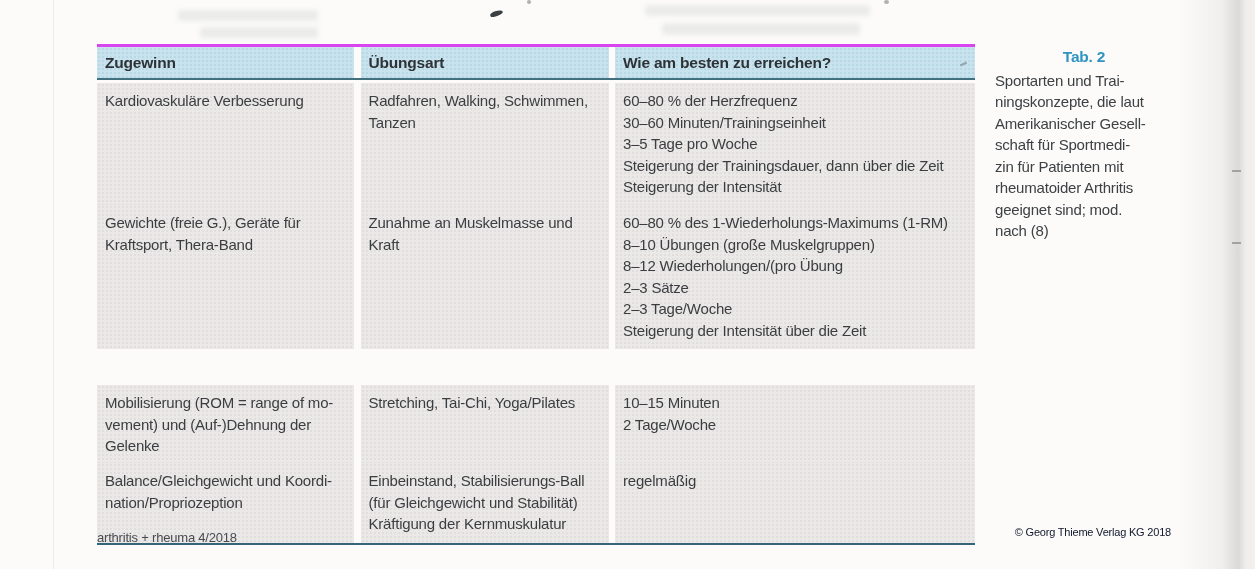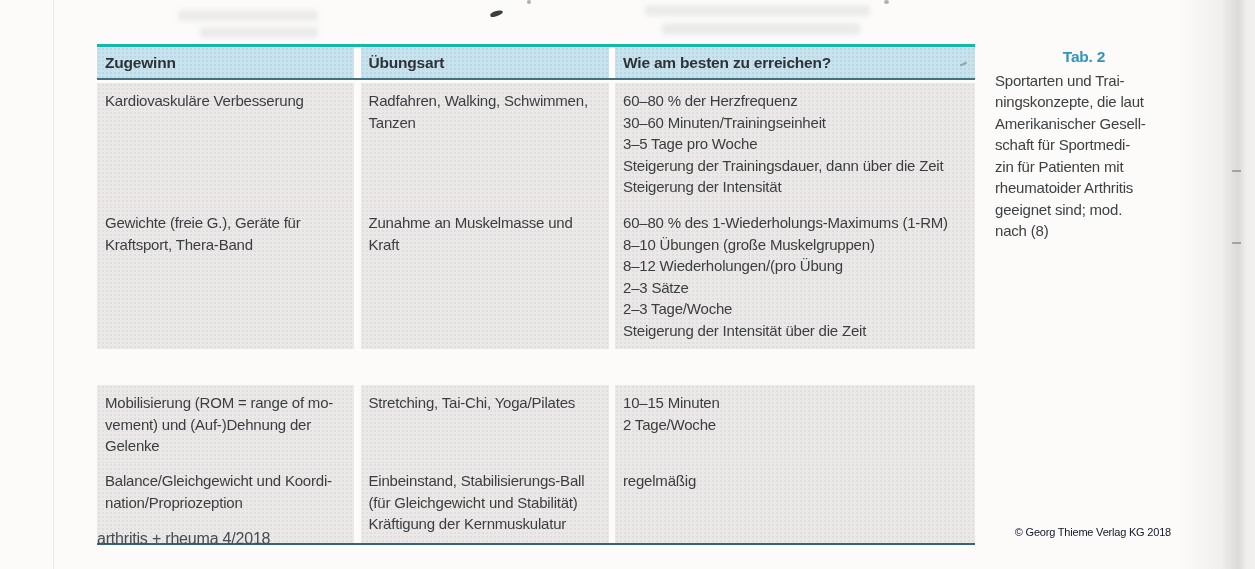--- a/index.html
+++ b/index.html
@@ -48,21 +48,21 @@
   }
   
   .tab{
     position:absolute;left:97px;top:44px;width:878px;
     letter-spacing:-0.2px;
   }
   .trow{
     display:grid;grid-template-columns:257px 248px 360px;column-gap:6.5px;
   }
   .thead{
-    border-top:3px solid #14b8a6;
+    border-top:3px solid #d946ef;
     border-bottom:2px solid #41707f;
     margin-bottom:3px;position:relative;
   }
   .th{
     background-color:#c8e3ee;
     background-image:radial-gradient(rgba(140,185,205,0.28) 1px,transparent 1.4px);
     background-size:4px 4px;
     font-weight:bold;font-size:15.5px;color:#2d3236;
     padding:7px 8px 6px 8px;line-height:18px;
   }
@@ -82,21 +82,21 @@
   .caption{
     position:absolute;left:995px;top:46px;width:178px;
     font-size:15px;line-height:21.5px;letter-spacing:-0.2px;
   }
   .caption .tab-label{
     color:#2e95c1;font-weight:bold;font-size:15.5px;margin-bottom:2px;text-align:center;
   }
   .caption .cap-text{white-space:pre-line;color:#3d4144;}
   
   .footer-journal{
-    position:absolute;left:97px;top:530px;font-size:16px;color:#474c50;
+    position:absolute;left:97px;top:530px;font-size:13px;color:#474c50;
     letter-spacing:-0.2px;
   }
   .footer-copyright{
     position:absolute;top:526px;left:16px;width:1155px;text-align:right;
     font-size:11px;color:#0f172a;letter-spacing:-0.2px;
   }
 </style>
 </head>
 <body>
 

